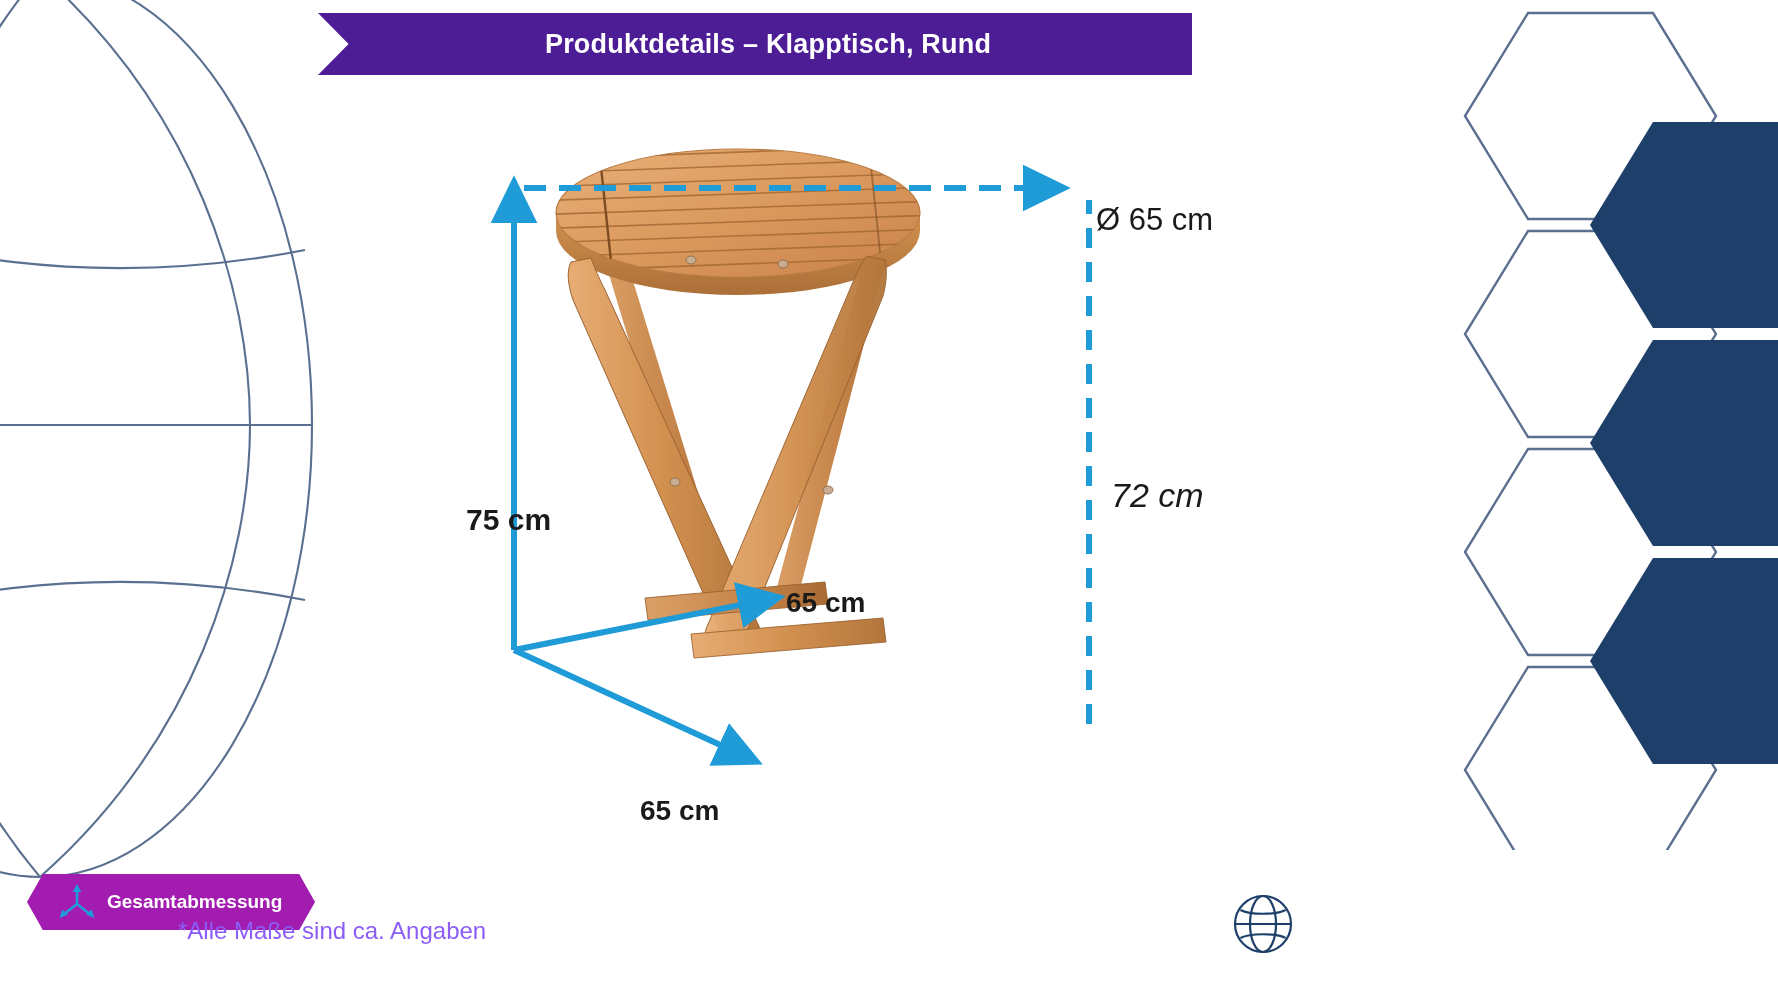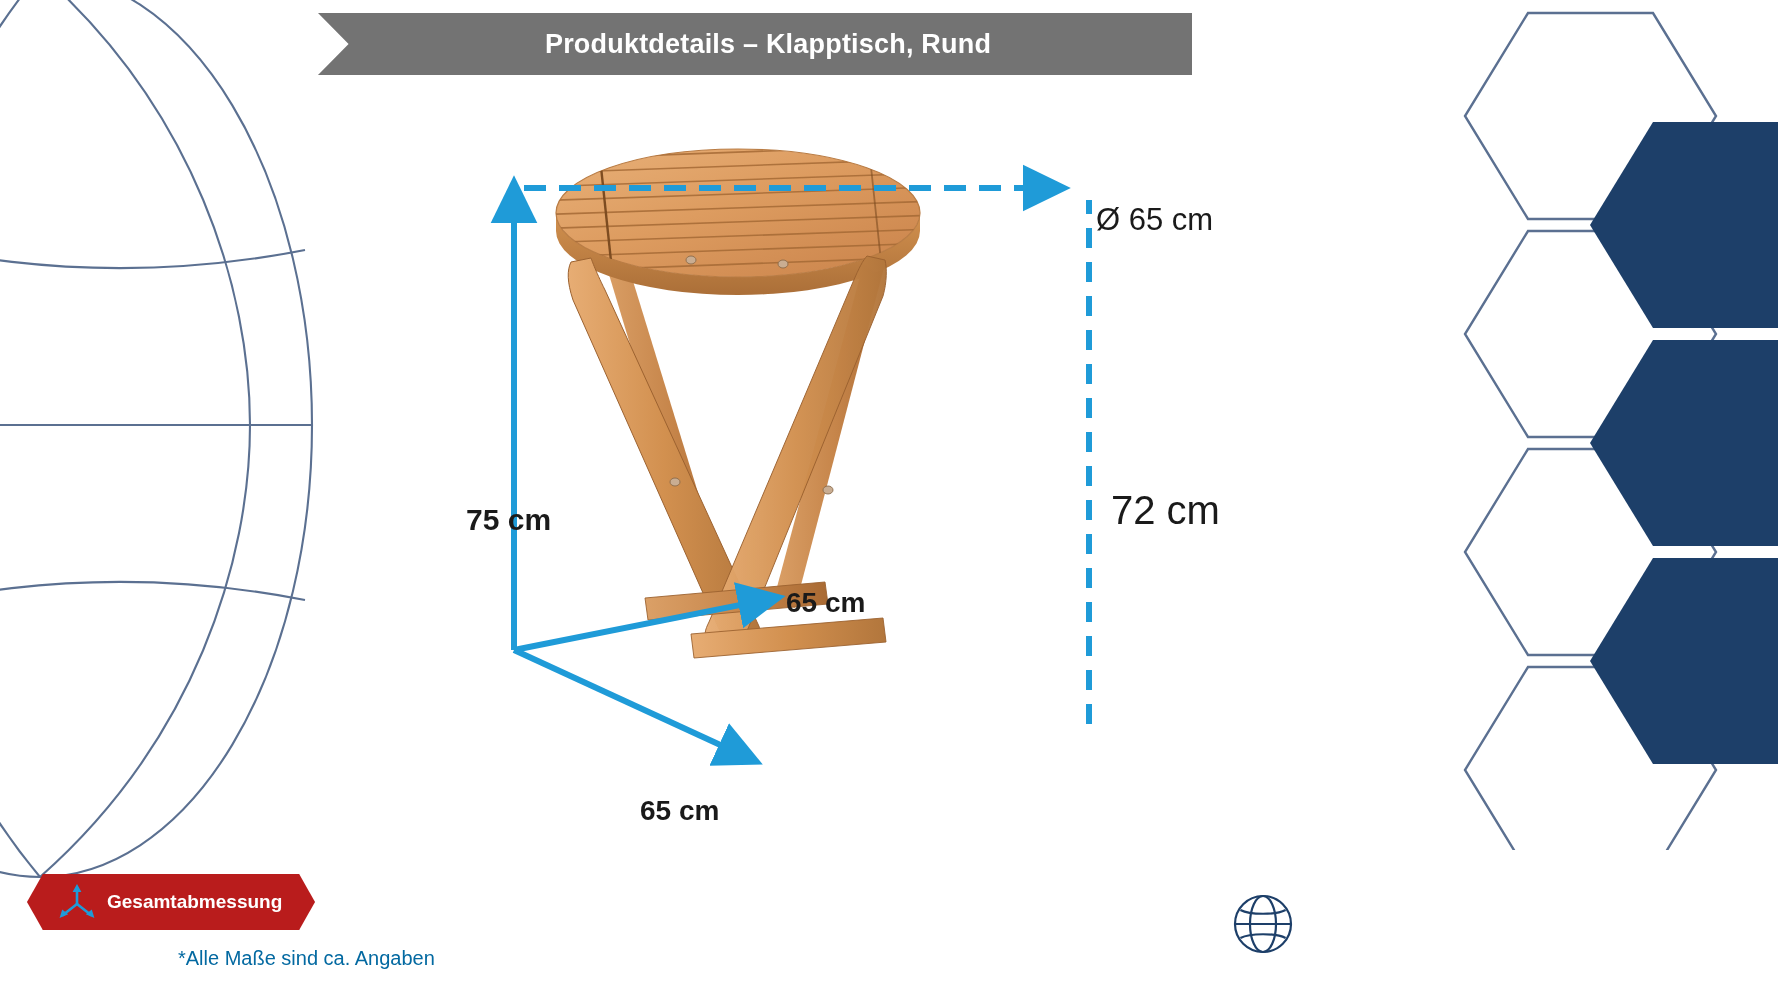--- a/index.html
+++ b/index.html
@@ -38,21 +38,21 @@
     pointer-events: none;
   }
 
   
   .title-banner {
     position: absolute;
     left: 318px;
     top: 13px;
     width: 874px;
     height: 62px;
-    background: #737373;
+    background: #4c1d95;
     color: #ffffff;
     display: flex;
     align-items: center;
     justify-content: center;
     clip-path: polygon(0 0, 100% 0, 100% 100%, 0 100%, 3.5% 50%);
     box-shadow: 0 2px 3px rgba(0,0,0,0.25);
   }
   .title-banner-text {
     font-size: 27px;
     font-weight: bold;
@@ -96,43 +96,44 @@
     font-weight: normal;
     margin-top: 40px;
   }
   .lbl-height75 {
     left: 466px;
     top: 503px;
     font-size: 30px;
   }
   .lbl-height72 {
     left: 1111px;
-    top: 488px;
-    font-size: 40px;
+    top: 476px;
+    font-size: 34px;
     font-weight: normal;
+    font-style: italic;
   }
   .lbl-depth65 {
     left: 786px;
     top: 587px;
     font-size: 28px;
   }
   .lbl-width65 {
     left: 640px;
     top: 795px;
     font-size: 28px;
   }
 
   
   .measure-badge {
     position: absolute;
     left: 27px;
     top: 874px;
     width: 288px;
     height: 56px;
-    background: #b91c1c;
+    background: #a21caf;
     clip-path: polygon(5.5% 0, 94.5% 0, 100% 50%, 94.5% 100%, 5.5% 100%, 0 50%);
     display: flex;
     align-items: center;
     box-shadow: 0 2px 3px rgba(0,0,0,0.25);
   }
   .measure-badge-icon {
     width: 40px;
     height: 40px;
     margin-left: 30px;
     flex: 0 0 auto;
@@ -142,23 +143,23 @@
     font-size: 19px;
     font-weight: bold;
     margin-left: 10px;
     white-space: nowrap;
   }
 
   
   .footnote {
     position: absolute;
     left: 178px;
-    top: 947px;
-    font-size: 20px;
-    color: #0369a1;
+    top: 917px;
+    font-size: 24px;
+    color: #8b5cf6;
     white-space: nowrap;
   }
 
   
   .merxx-logo {
     position: absolute;
     left: 1232px;
     top: 893px;
     display: flex;
     align-items: center;

